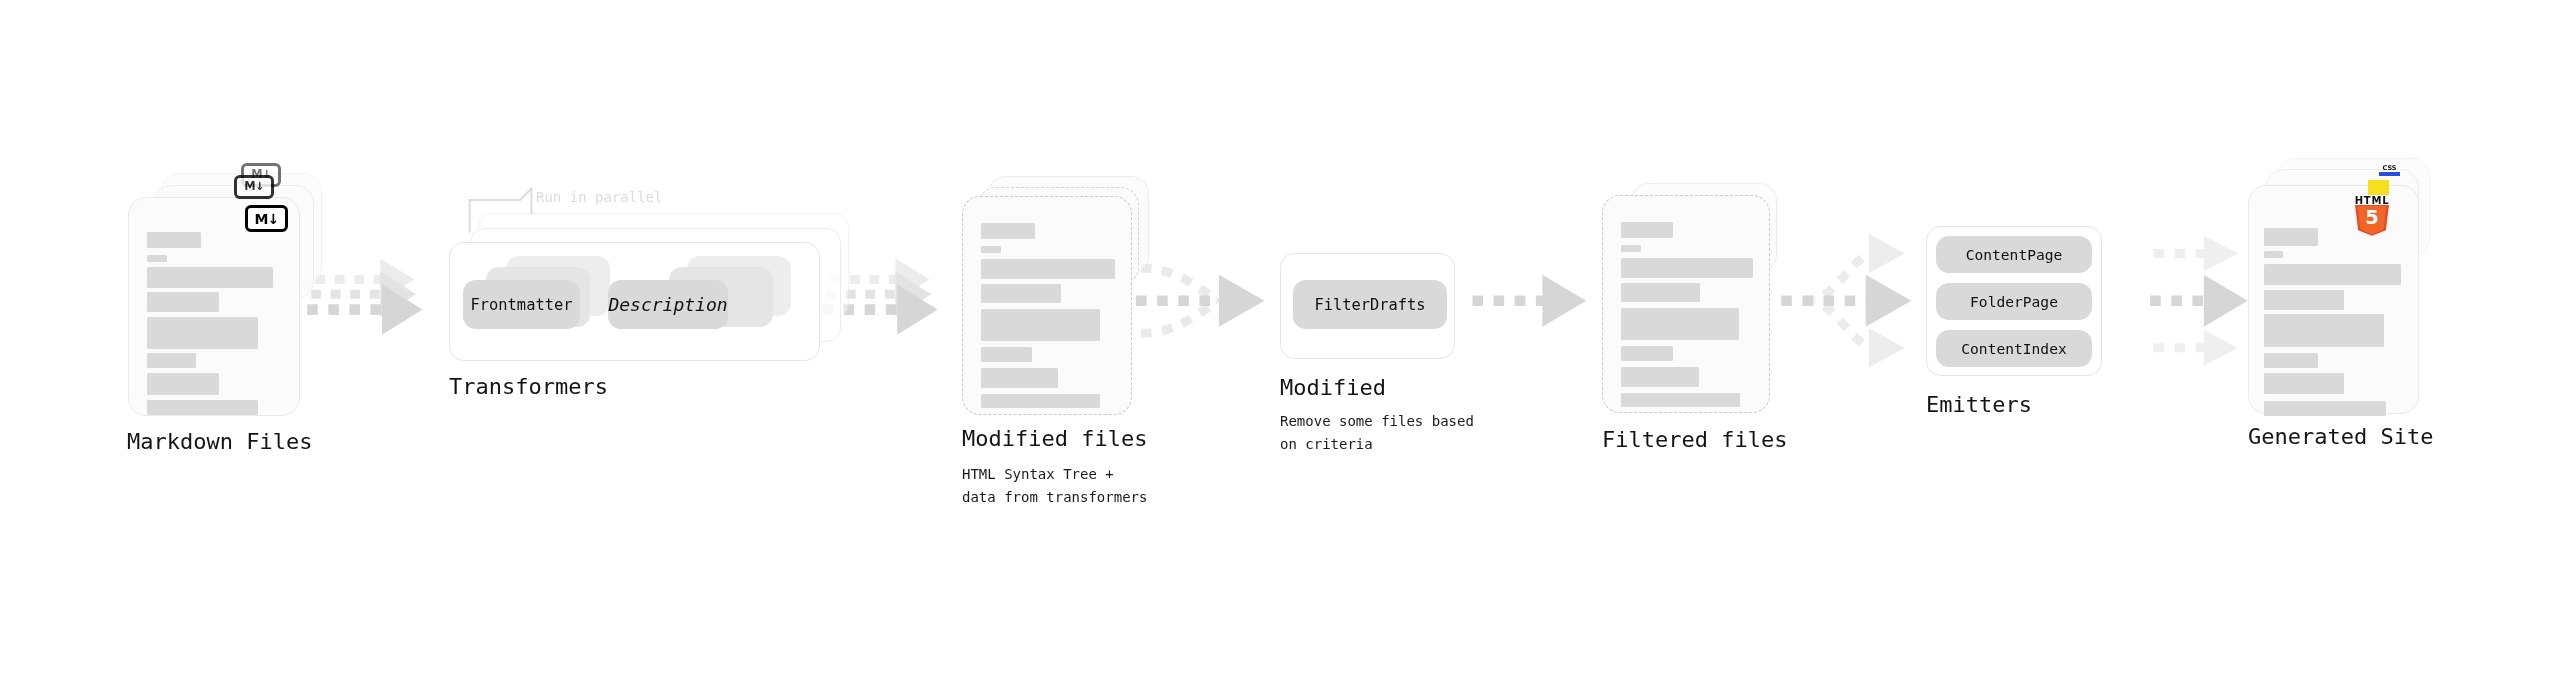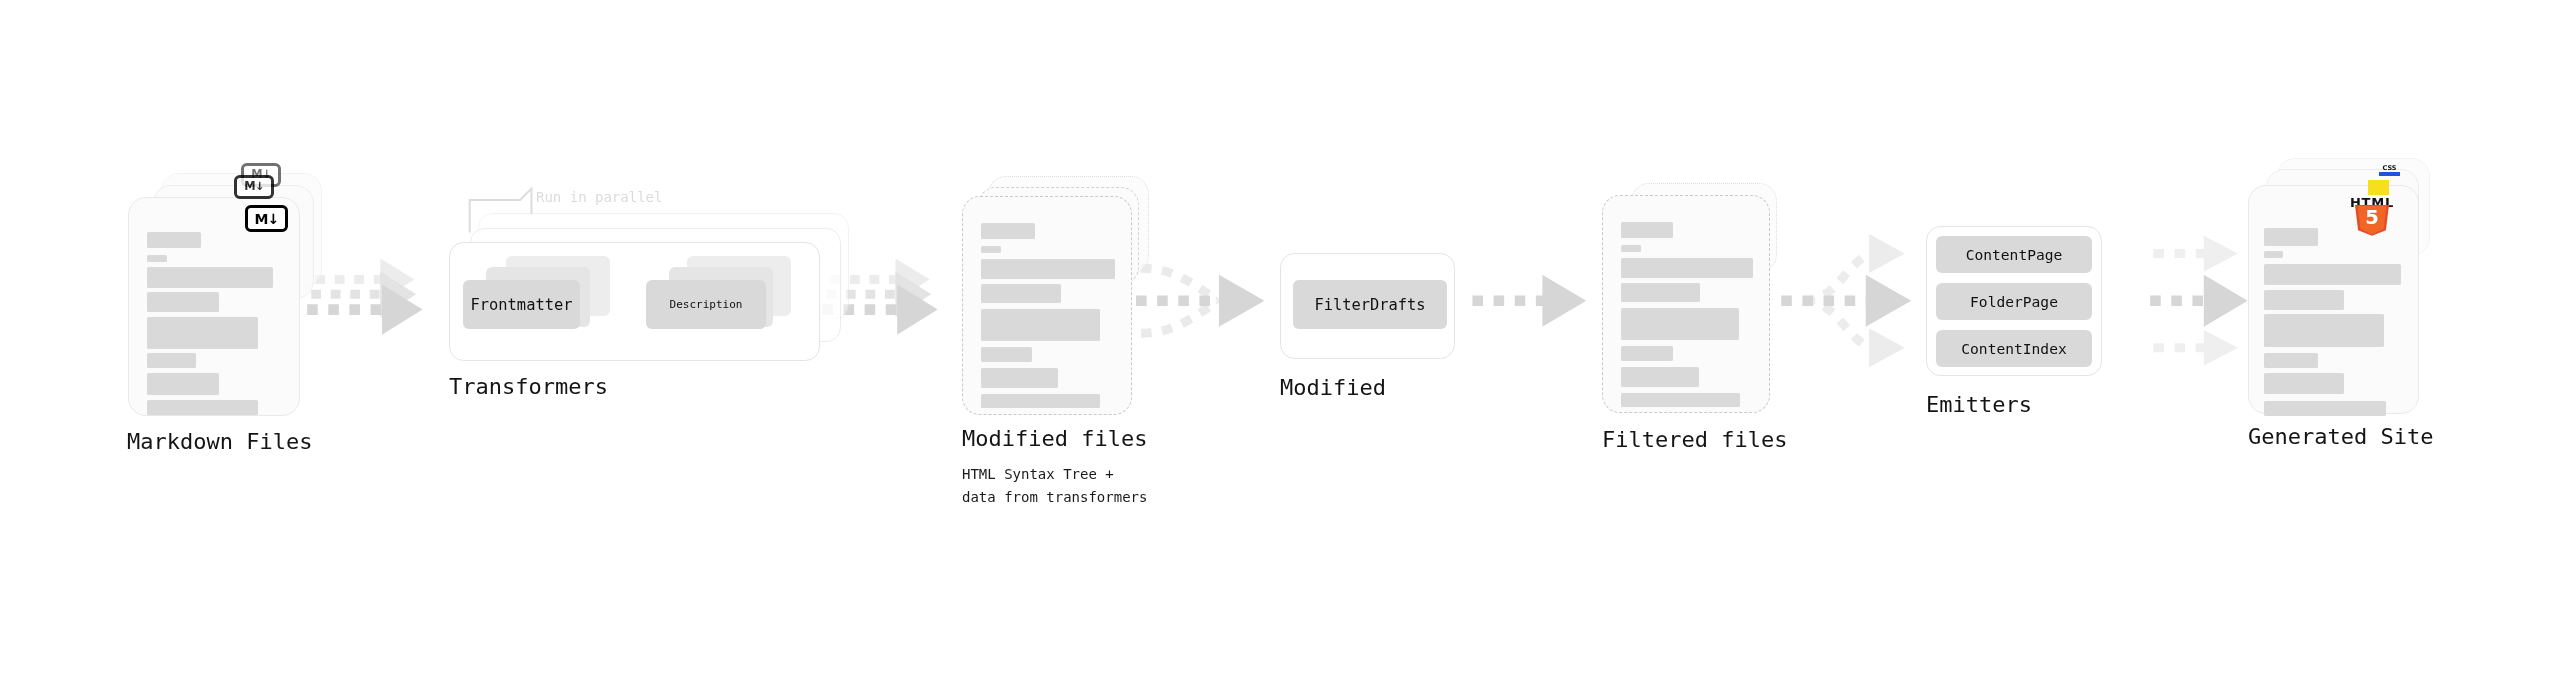--- a/index.html
+++ b/index.html
@@ -40,21 +40,21 @@
     display:flex;align-items:center;justify-content:center;
     color:#000;font-weight:700;
     font-family:"DejaVu Sans","Liberation Sans",sans-serif;
     letter-spacing:-0.8px;
     line-height:1;
   }
   
   .h5{position:absolute;}
   .h5 .h5word{
     position:absolute;top:0;left:50%;transform:translateX(-50%);
-    font-size:13px;font-weight:700;letter-spacing:0.8px;color:#111;
+    font-size:10px;font-weight:700;letter-spacing:0.8px;color:#111;
     font-family:"DejaVu Sans","Liberation Sans",sans-serif;
   }
   .h5 .shield{
     position:absolute;top:9.8px;left:0;width:100%;height:31px;
     background:#e44d26;
     clip-path:polygon(0 0,100% 0,91% 82%,50% 100%,9% 82%);
   }
   .h5 .shield-in{
     position:absolute;top:10.6px;left:8%;width:84%;height:29px;
     background:#f16529;
@@ -78,21 +78,21 @@
     position:absolute;
     border:1.6px solid #e4e4e4;
     border-radius:14.6px;
     background:#ffffff;
     box-sizing:border-box;
   }
   .pbox.layer{background:#ffffff;}
   .chip{
     position:absolute;
     background:#d9d9d9;
-    border-radius:6px;
+    border-radius:13px;
     display:flex;align-items:center;justify-content:center;
     color:#111;
     font-family:"DejaVu Sans Mono","Liberation Mono",monospace;
     box-sizing:border-box;
     white-space:nowrap;
   }
   .chip.ghost{background:#ededed;}
   .chip.ghost2{background:#e5e5e5;}
 
   
@@ -241,21 +241,21 @@
     <div class="pbox layer" style="left:478px;top:213px;width:371px;height:106px;opacity:.45;"></div>
     <div class="pbox layer" style="left:470px;top:228px;width:371px;height:114px;opacity:.7;"></div>
     <div class="pbox layer" style="left:449px;top:242px;width:371px;height:119px;"></div>
 
     <div class="chip ghost" style="left:506px;top:256px;width:104px;height:60px;"></div>
     <div class="chip ghost2" style="left:486px;top:267px;width:104px;height:60px;"></div>
     <div class="chip" style="left:463px;top:280px;width:117px;height:49px;font-size:15.4px;">Frontmatter</div>
 
     <div class="chip ghost" style="left:687px;top:256px;width:104px;height:60px;"></div>
     <div class="chip ghost2" style="left:669px;top:267px;width:104px;height:60px;"></div>
-    <div class="chip" style="left:646px;top:280px;width:120px;height:49px;font-size:11px;">Description</div>
+    <div class="chip" style="left:608px;top:280px;width:120px;height:49px;font-size:18px;font-style:italic;">Description</div>
 
     <div class="title" style="left:449px;top:374px;">Transformers</div>
   </div>
 
   <div class="node" style="left:0;top:0;width:2576px;height:681px;">
     <div class="doccard dotted l3" style="left:988px;top:176px;width:161px;height:98px;opacity:.6;"></div>
     <div class="doccard dashed l2" style="left:978px;top:187px;width:161px;height:98px;opacity:.8;"></div>
     <div class="doccard dashed l1" style="left:962px;top:196px;width:170px;height:219px;">
       <div class="skel" style="left:18px;top:26px;width:54px;height:16.3px;"></div>
       <div class="skel" style="left:18px;top:49px;width:19.5px;height:6.5px;"></div>
@@ -268,20 +268,22 @@
     </div>
     <div class="title" style="left:962px;top:426px;">Modified files</div>
     <div class="sub" style="left:962px;top:463px;">HTML Syntax Tree +
 data from transformers</div>
   </div>
 
   <div class="node" style="left:0;top:0;width:2576px;height:681px;">
     <div class="pbox" style="left:1280px;top:253px;width:175px;height:106px;"></div>
     <div class="chip" style="left:1293px;top:280px;width:154px;height:49px;font-size:15.4px;">FilterDrafts</div>
     <div class="title" style="left:1280px;top:375px;">Modified</div>
+    <div class="sub" style="left:1280px;top:410px;">Remove some files based
+on criteria</div>
   </div>
 
   <div class="node" style="left:0;top:0;width:2576px;height:681px;">
     <div class="doccard dotted l3" style="left:1631px;top:183px;width:146px;height:89px;opacity:.6;"></div>
     <div class="doccard dashed l1" style="left:1602px;top:195px;width:168px;height:218px;">
       <div class="skel" style="left:18px;top:26px;width:52px;height:16.3px;"></div>
       <div class="skel" style="left:18px;top:49px;width:19.5px;height:6.5px;"></div>
       <div class="skel" style="left:18px;top:62px;width:132px;height:19.5px;"></div>
       <div class="skel" style="left:18px;top:87px;width:79px;height:18.7px;"></div>
       <div class="skel" style="left:18px;top:112px;width:118px;height:32px;"></div>

